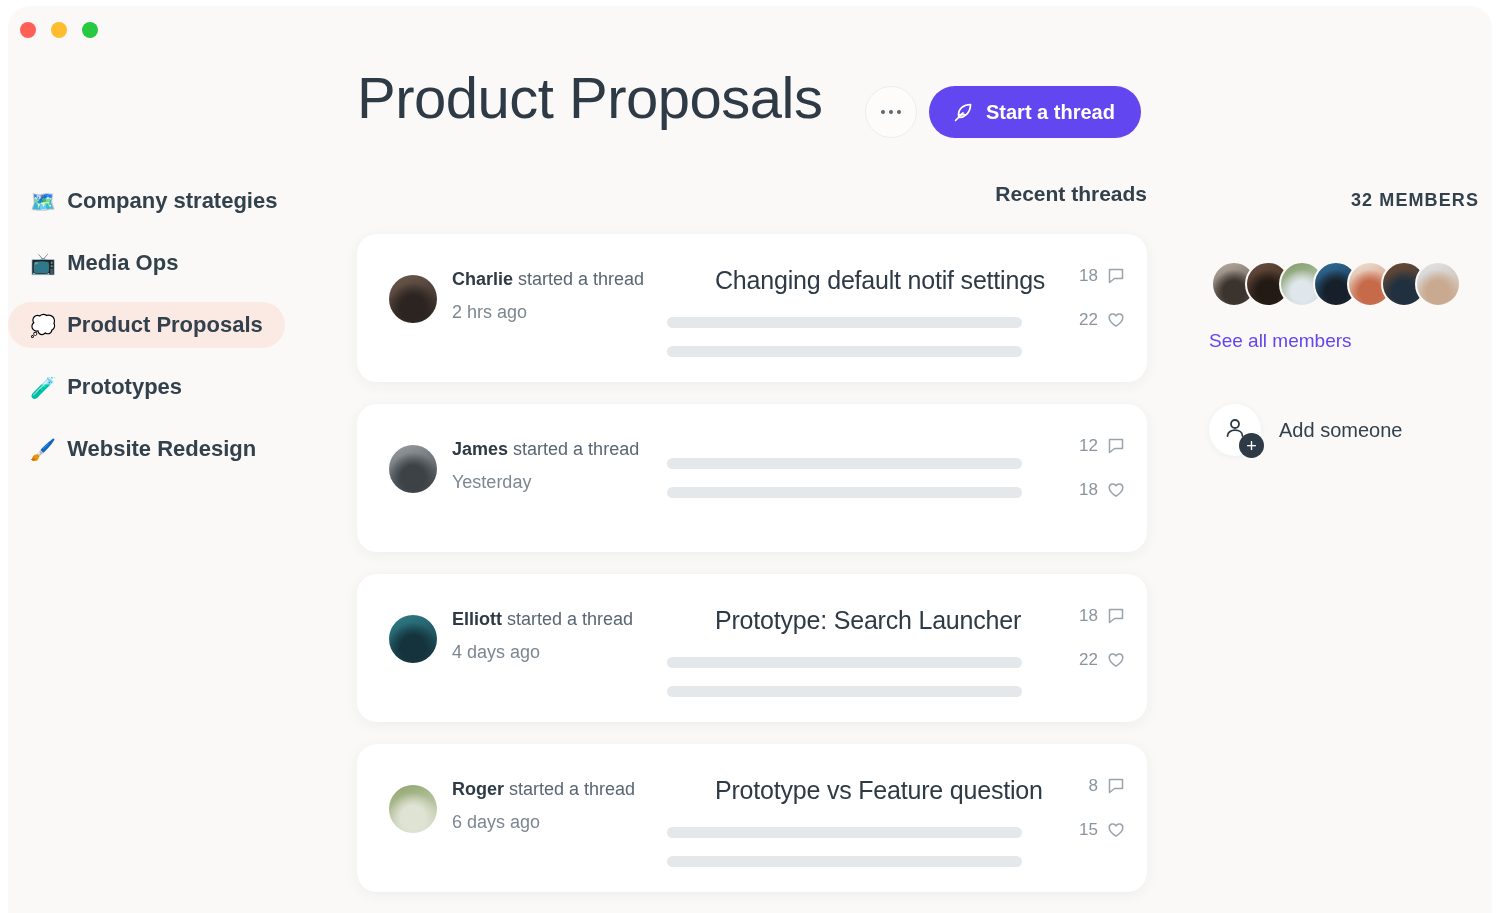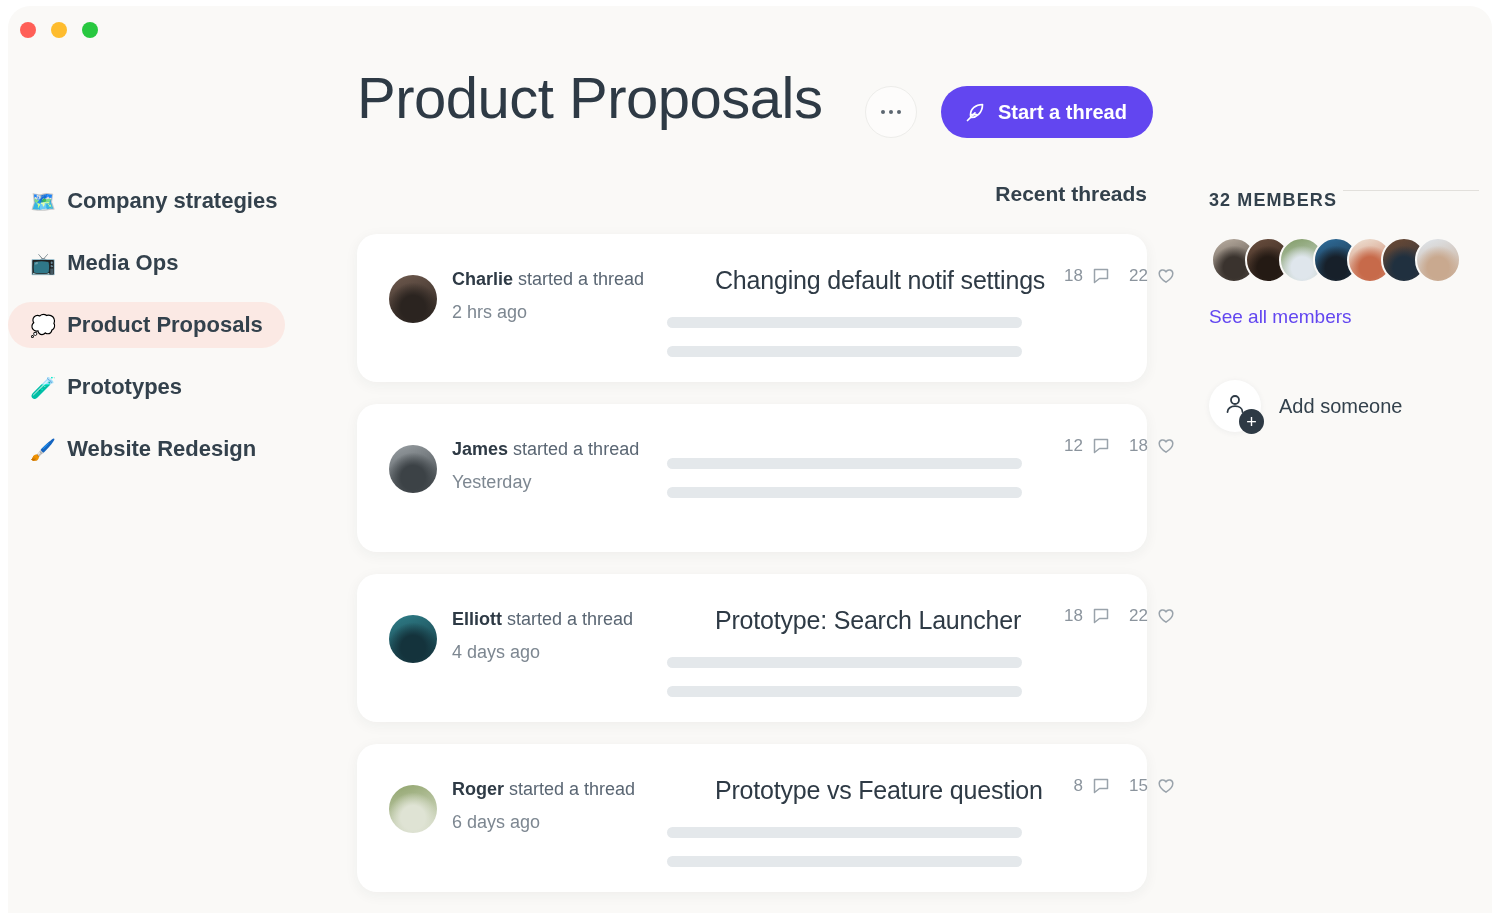--- a/index.html
+++ b/index.html
@@ -60,21 +60,21 @@
     letter-spacing: -0.5px;
     color: #2e3a45;
     white-space: nowrap;
   }
   .header-actions {
     position: absolute;
     left: 857px;
     top: 20px;
     display: flex;
     align-items: center;
-    gap: 24px;
+    gap: 12px;
   }
   .more-button {
     width: 52px;
     height: 52px;
     border-radius: 50%;
     background: #fdfcfb;
     border: 1px solid #ededea;
     display: flex;
     align-items: center;
     justify-content: center;
@@ -208,21 +208,22 @@
     background: #e4e8eb;
     margin-top: 22px;
   }
   .skeleton.l1 { width: 355px; }
   .skeleton.l2 { width: 355px; margin-top: 18px; }
   .card-stats {
     width: 84px;
     flex-shrink: 0;
     padding-right: 22px;
     display: flex;
-    gap: 18px;
+    flex-direction: column;
+    gap: 24px;
     align-items: flex-end;
   }
   .stat {
     display: flex;
     align-items: center;
     gap: 9px;
     color: #8b949d;
     font-size: 17px;
   }
   .stat-num { min-width: 20px; text-align: right; }
@@ -230,22 +231,23 @@
 
   
   .members {
     position: absolute;
     left: 1201px;
     top: 184px;
     width: 270px;
   }
   .members-head {
     display: flex;
-    align-items: flex-start;
-    gap: 6px;
+    align-items: flex-end;
+    gap: 24px;
+    flex-direction: column;
   }
   .members-count {
     font-size: 18px;
     font-weight: 700;
     letter-spacing: 1.1px;
     color: #33414c;
     white-space: nowrap;
   }
   .members-rule {
     flex: 1;

